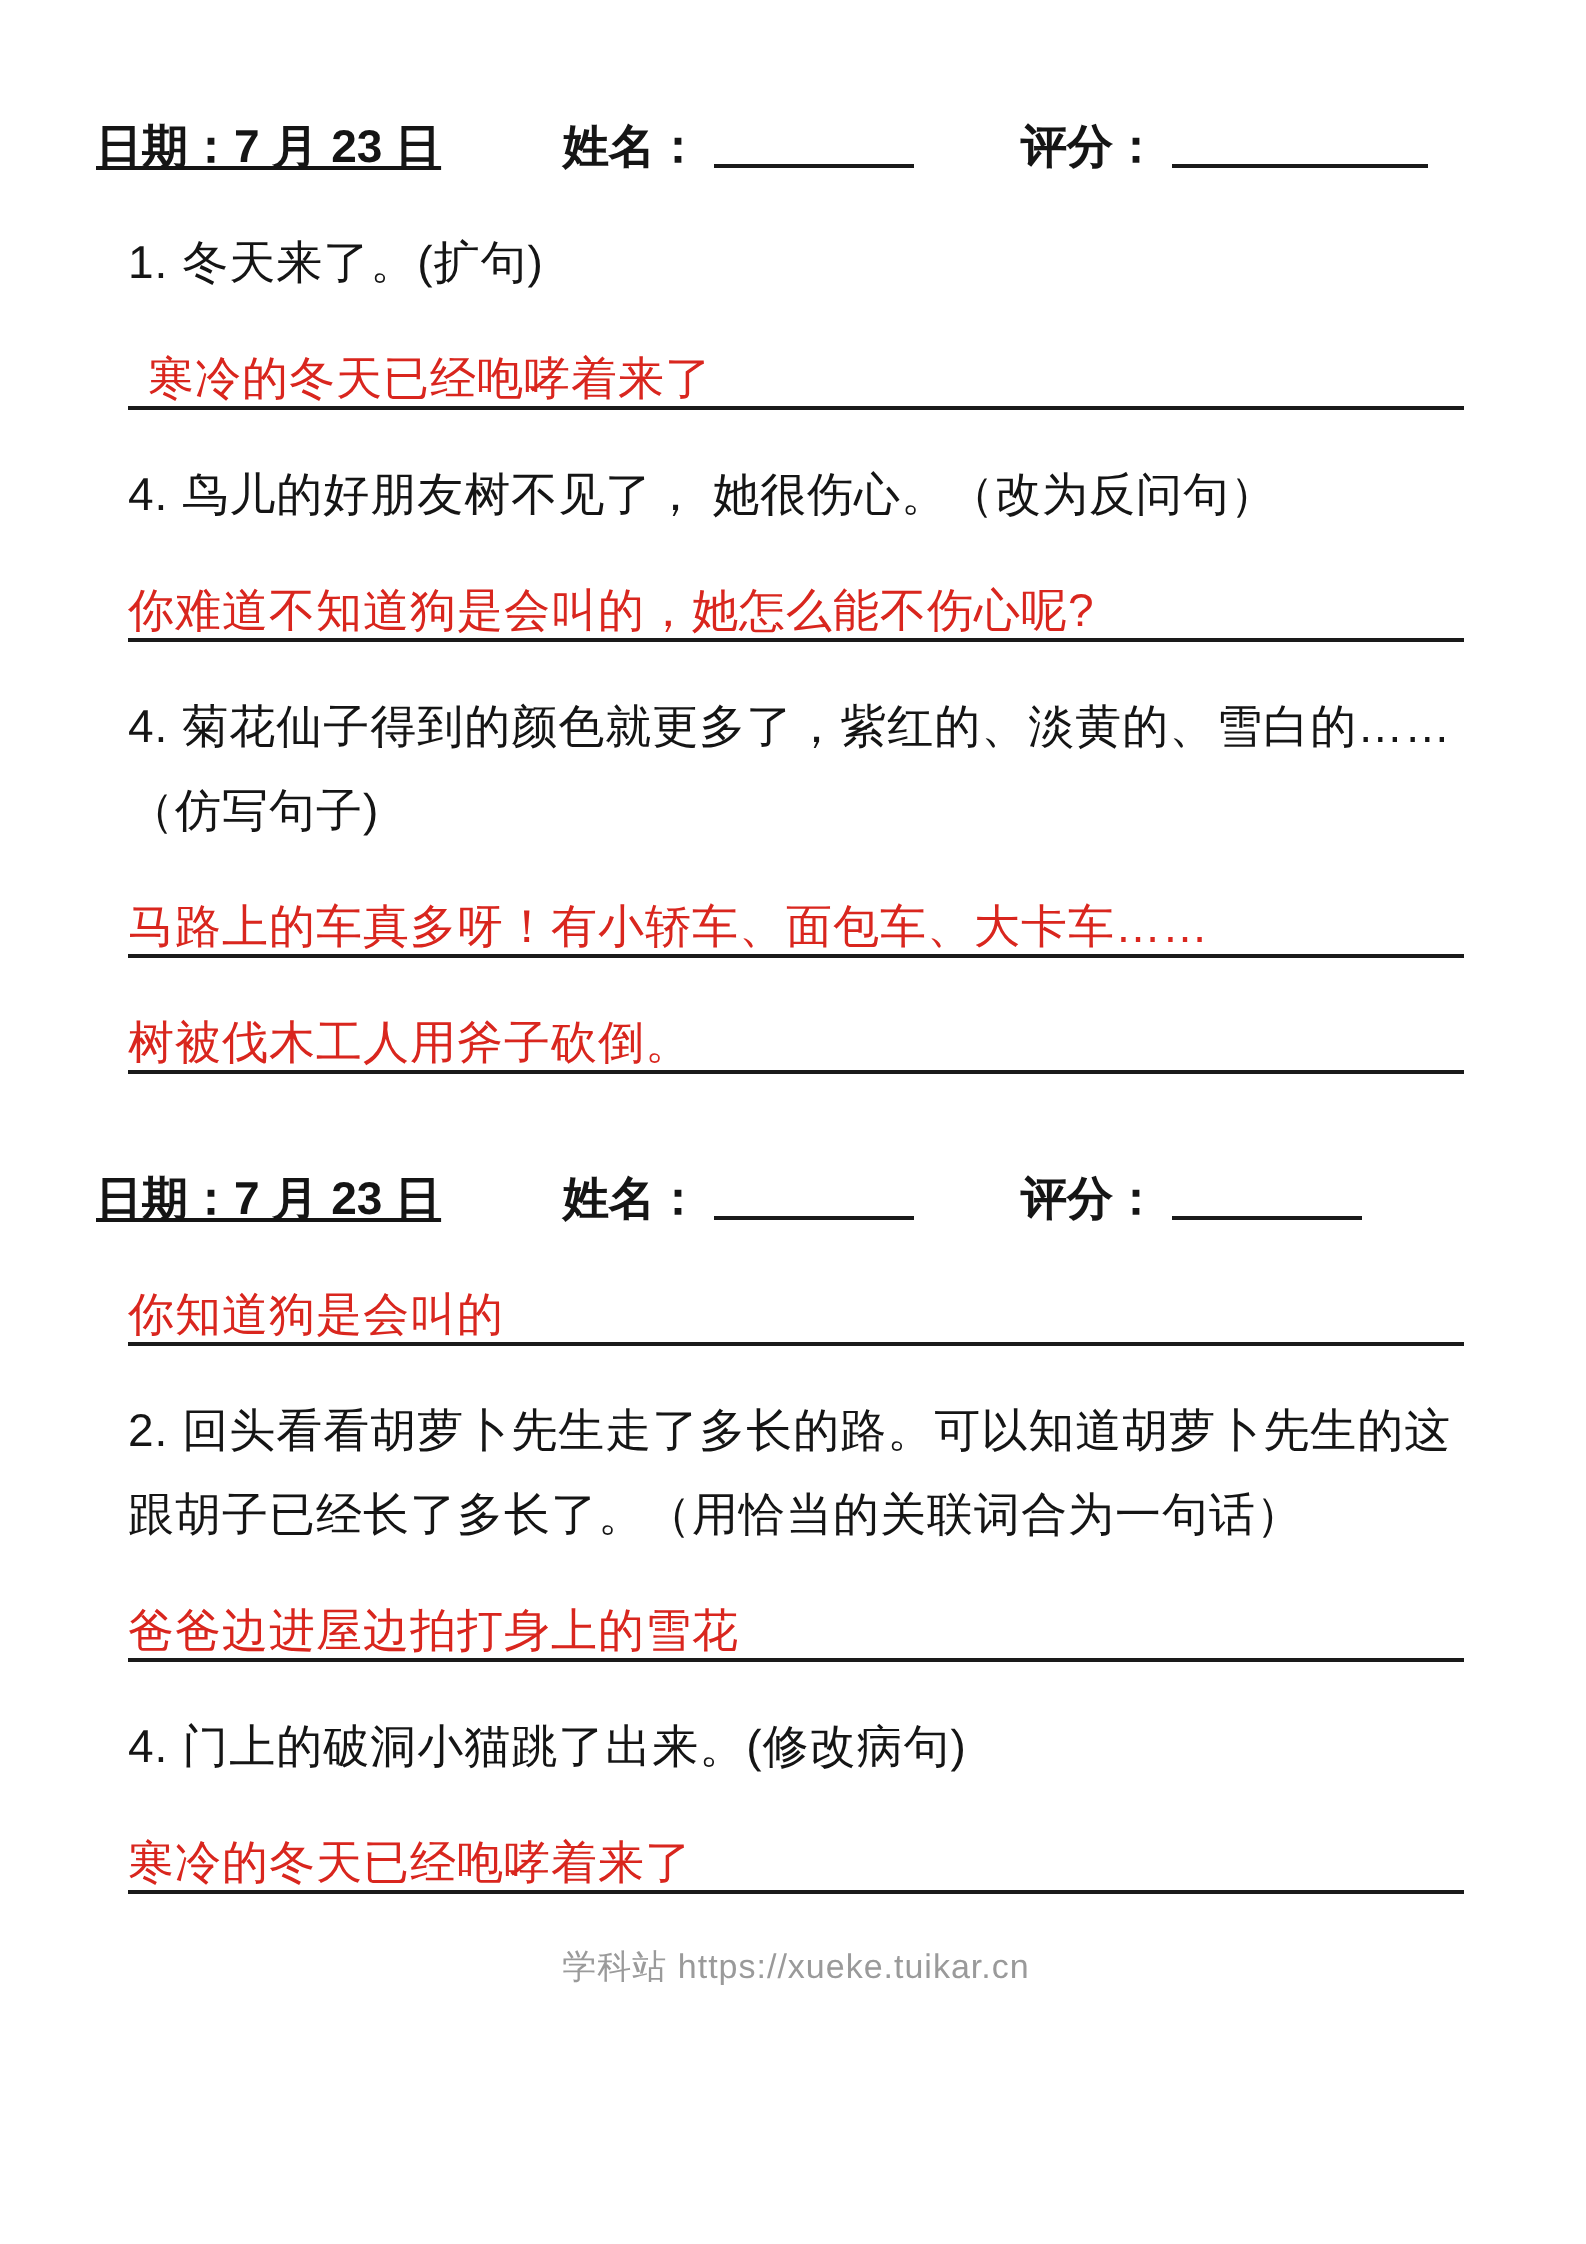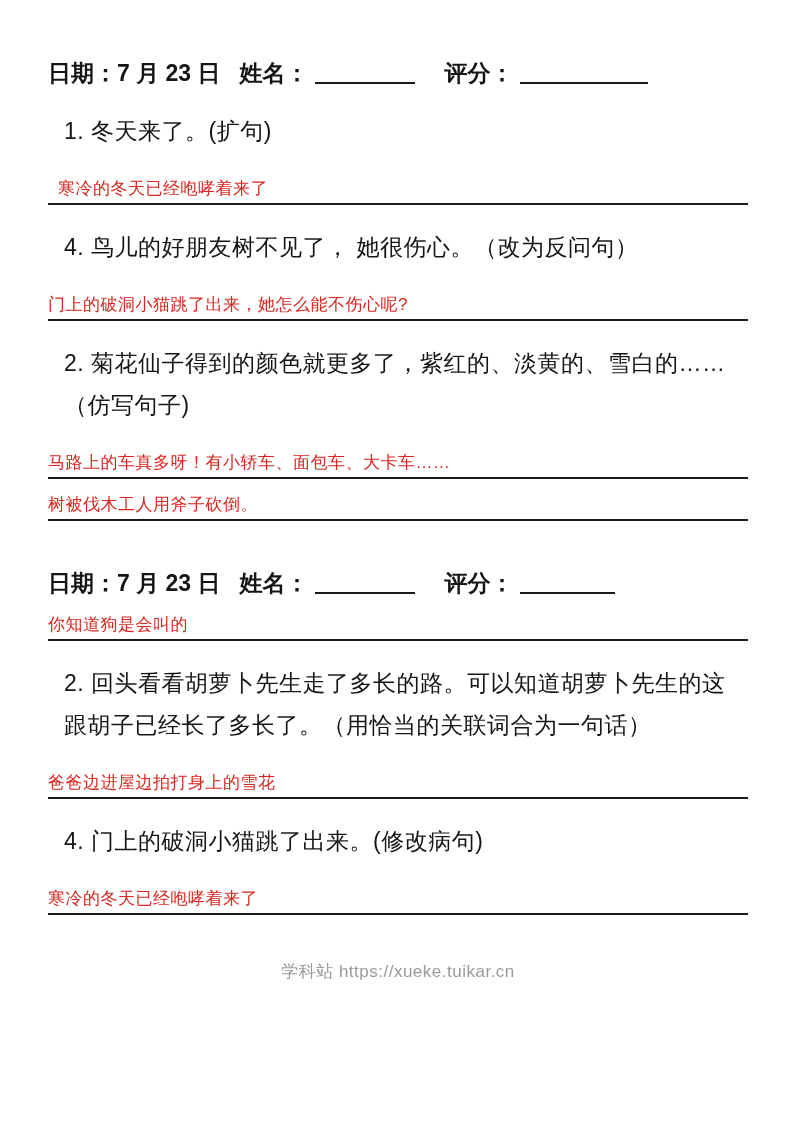--- a/index.html
+++ b/index.html
@@ -20,22 +20,22 @@
   }
   
   .hdr {
     font-size: 23px;
     font-weight: bold;
     color: #151515;
     line-height: 42px;
     height: 42px;
     white-space: nowrap;
   }
-  .hdr-date { margin-right: 19px; }
-  .hdr-group { display: inline-block; }
+  .hdr-date { margin-right: 37px; text-decoration: underline; }
+  .hdr-group { display: inline-block; margin-left: 24px; }
   .hdr-group + .hdr-group { }
   .blank {
     display: inline-block;
     border-bottom: 2px solid #1a1a1a;
     height: 20px;
     vertical-align: -3px;
     margin-left: 6px;
   }
   .blank-name  { width: 100px; margin-right: 30px; }
   .blank-score-1 { width: 128px; }
@@ -60,59 +60,59 @@
     left: 50%;
     margin-left: -2.5px;
     bottom: -6px;
     width: 5px;
     height: 5px;
     border-radius: 50%;
     background: #151515;
   }
   
   .a {
-    margin: 0;
-    font-size: 17px;
+    margin: 16px;
+    font-size: 23px;
     line-height: 42px;
     color: #d9261e;
     letter-spacing: 0.5px;
     background-image: linear-gradient(to top, #1a1a1a 2px, transparent 2px);
     background-size: 100% 42px;
     background-position: 0 -5px;
     background-repeat: repeat;
   }
   .a.indent-sm { text-indent: 10px; }
   
   .ws-section + .ws-section { margin-top: 36px; }
   
   .footer {
-    margin-top: 40px;
+    margin-top: 20px;
     text-align: center;
     font-size: 17px;
     color: #9a9a9a;
     letter-spacing: 0.5px;
   }
 </style>
 </head>
 <body>
 
 <div class="page">
 
   <section class="ws-section">
     <div class="hdr">
       <span class="hdr-date">日期：7 月 23 日</span><span class="hdr-group"><span>姓名：</span><span class="blank blank-name"></span></span><span class="hdr-group"><span>评分：</span><span class="blank blank-score-1"></span></span>
     </div>
 
     <p class="q">1. 冬天来了。(扩句)</p>
     <p class="a indent-sm">寒冷的冬天已经咆哮着来了</p>
 
     <p class="q">4. 鸟儿的好朋友树不见了， 她很伤心。（改为反问句）</p>
-    <p class="a">门上的破洞小猫跳了出来，她怎么能不伤心呢?</p>
+    <p class="a">你难道不知道狗是会叫的，她怎么能不伤心呢?</p>
 
-    <p class="q">2. 菊花仙子得到的颜色就更多了，紫红的、淡黄的、雪白的……（仿写句子)</p>
+    <p class="q">4. 菊花仙子得到的颜色就更多了，紫红的、淡黄的、雪白的……（仿写句子)</p>
     <p class="a">马路上的车真多呀！有小轿车、面包车、大卡车……</p>
 
     <p class="a">树被伐木工人用斧子砍倒。</p>
   </section>
 
   <section class="ws-section">
     <div class="hdr">
       <span class="hdr-date">日期：7 月 23 日</span><span class="hdr-group"><span>姓名：</span><span class="blank blank-name"></span></span><span class="hdr-group"><span>评分：</span><span class="blank blank-score-2"></span></span>
     </div>
 

